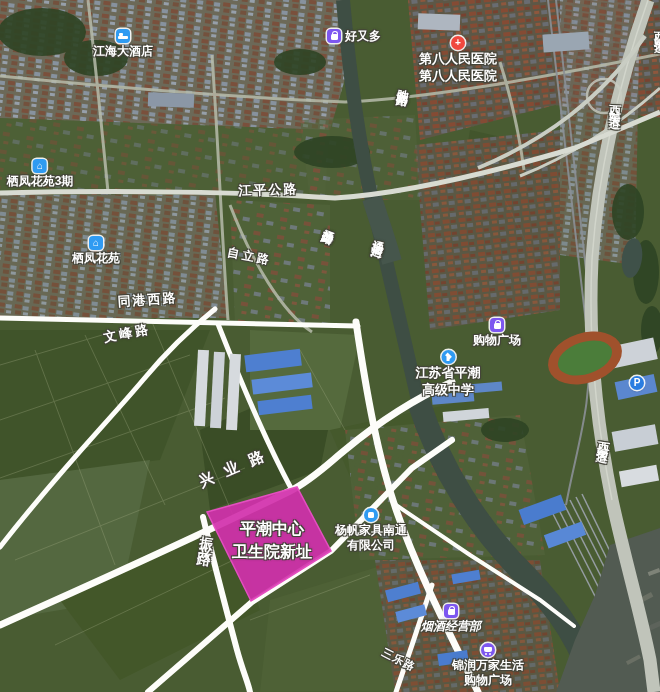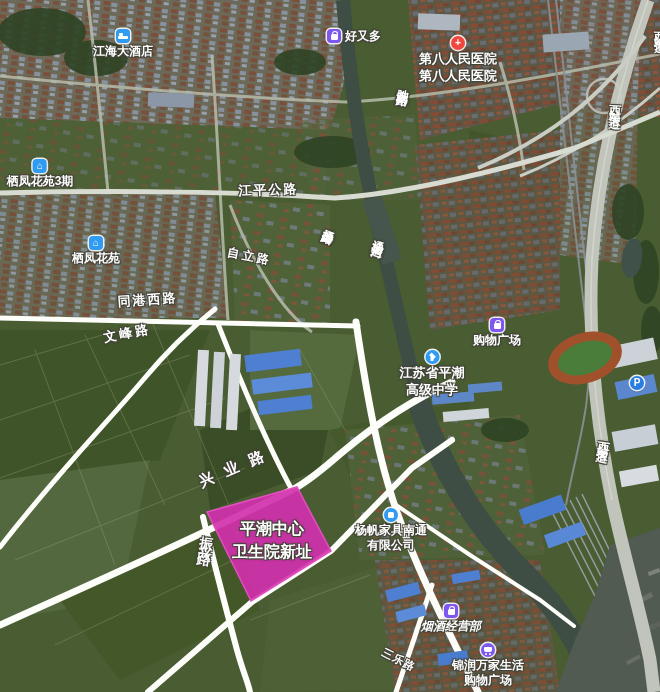--- a/index.html
+++ b/index.html
@@ -262,27 +262,27 @@
         <span>⌂</span>
       </span>
   <span class="poi-text">栖凤花苑</span>
 </div>
 
 <div class="poi" style="left:497px;top:318px;">
   <span class="pin sq purple g-bag"></span>
   <span class="poi-text">购物广场</span>
 </div>
 
-<div class="poi" style="left:432px;top:350px;">
+<div class="poi" style="left:448px;top:350px;">
   <span class="pin ci blue g-cap"></span>
   <span class="poi-text big">江苏省平潮</span>
   <span class="poi-text big">高级中学</span>
 </div>
 
-<div class="poi" style="left:391px;top:508px;">
+<div class="poi" style="left:371px;top:508px;">
   <span class="pin ci blue g-biz"></span>
   <span class="poi-text">杨帆家具南通</span>
   <span class="poi-text">有限公司</span>
 </div>
 
 <div class="poi" style="left:451px;top:604px;font-style:italic;">
   <span class="pin sq purple g-bag"></span>
   <span class="poi-text">烟酒经营部</span>
 </div>
 

